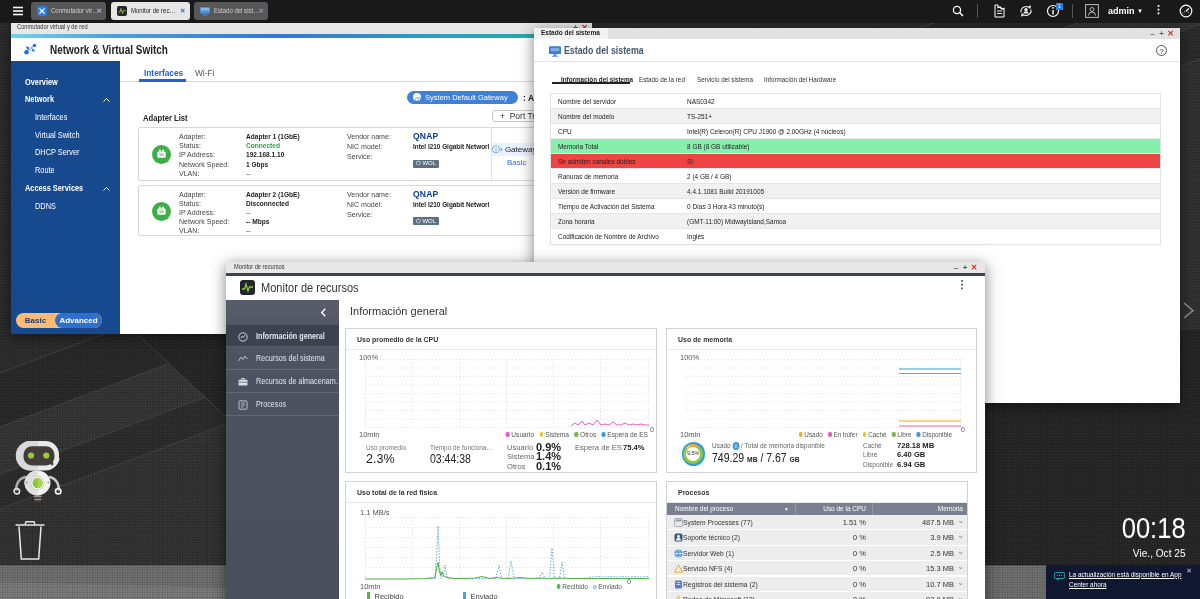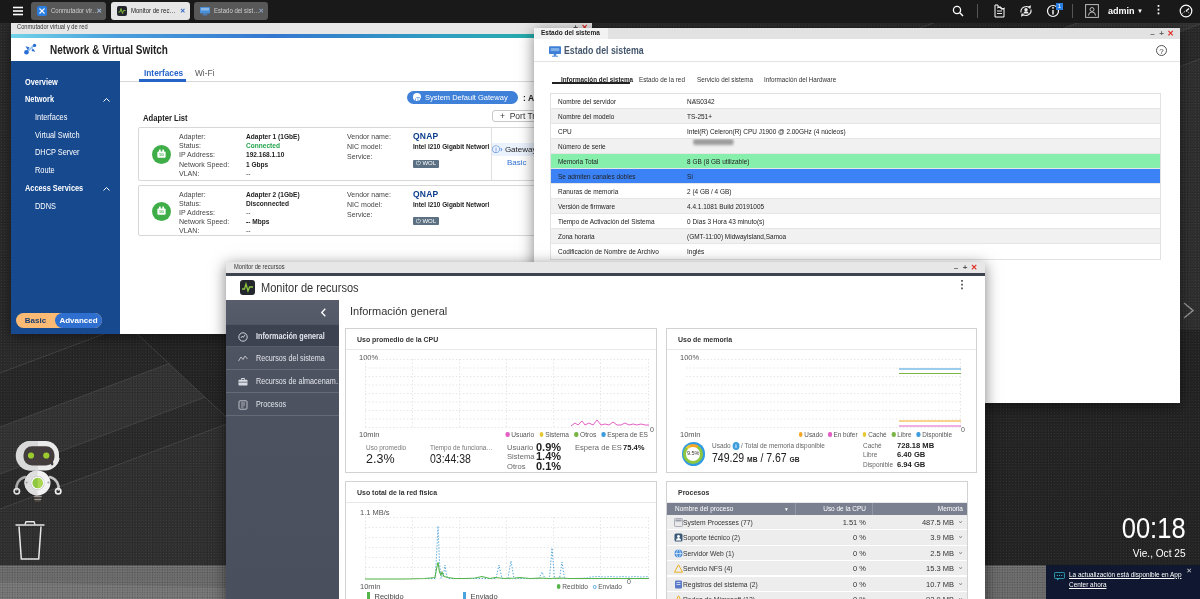--- a/index.html
+++ b/index.html
@@ -179,31 +179,25 @@
         <i>NAS0342<span style="color:#999;">EF</span></i>
       </div>
     <div class="srow" style="background:#f1f1f1;">
         <span>Nombre del modelo</span>
         <i>TS-251+</i>
       </div>
     <div class="srow" style="background:#fff;">
         <span>CPU</span>
         <i>Intel(R) Celeron(R) CPU J1900 @ 2.00GHz (4 núcleos)</i>
       </div>
-    <div class="srow" style="background:#f1f1f1;">
-        <span>Número de serie</span>
-        <i>
-          <span style="display:inline-block; width:55px; height:6px; background:#9a9a9a; border-radius:3px; filter:blur(1.5px); vertical-align:middle;"></span>
-        </i>
-      </div>
     <div class="srow" style="background:#86efac;">
         <span>Memoria Total</span>
         <i>8 GB (8 GB utilizable)</i>
       </div>
-    <div class="srow" style="background:#3b82f6;">
+    <div class="srow" style="background:#ef4444;">
         <span>Se admiten canales dobles</span>
         <i>Sí</i>
       </div>
     <div class="srow" style="background:#fff;">
         <span>Ranuras de memoria</span>
         <i>2 (4 GB / 4 GB)</i>
       </div>
     <div class="srow" style="background:#f1f1f1;">
         <span>Versión de firmware</span>
         <i>4.4.1.1081  Build 20191005</i>

